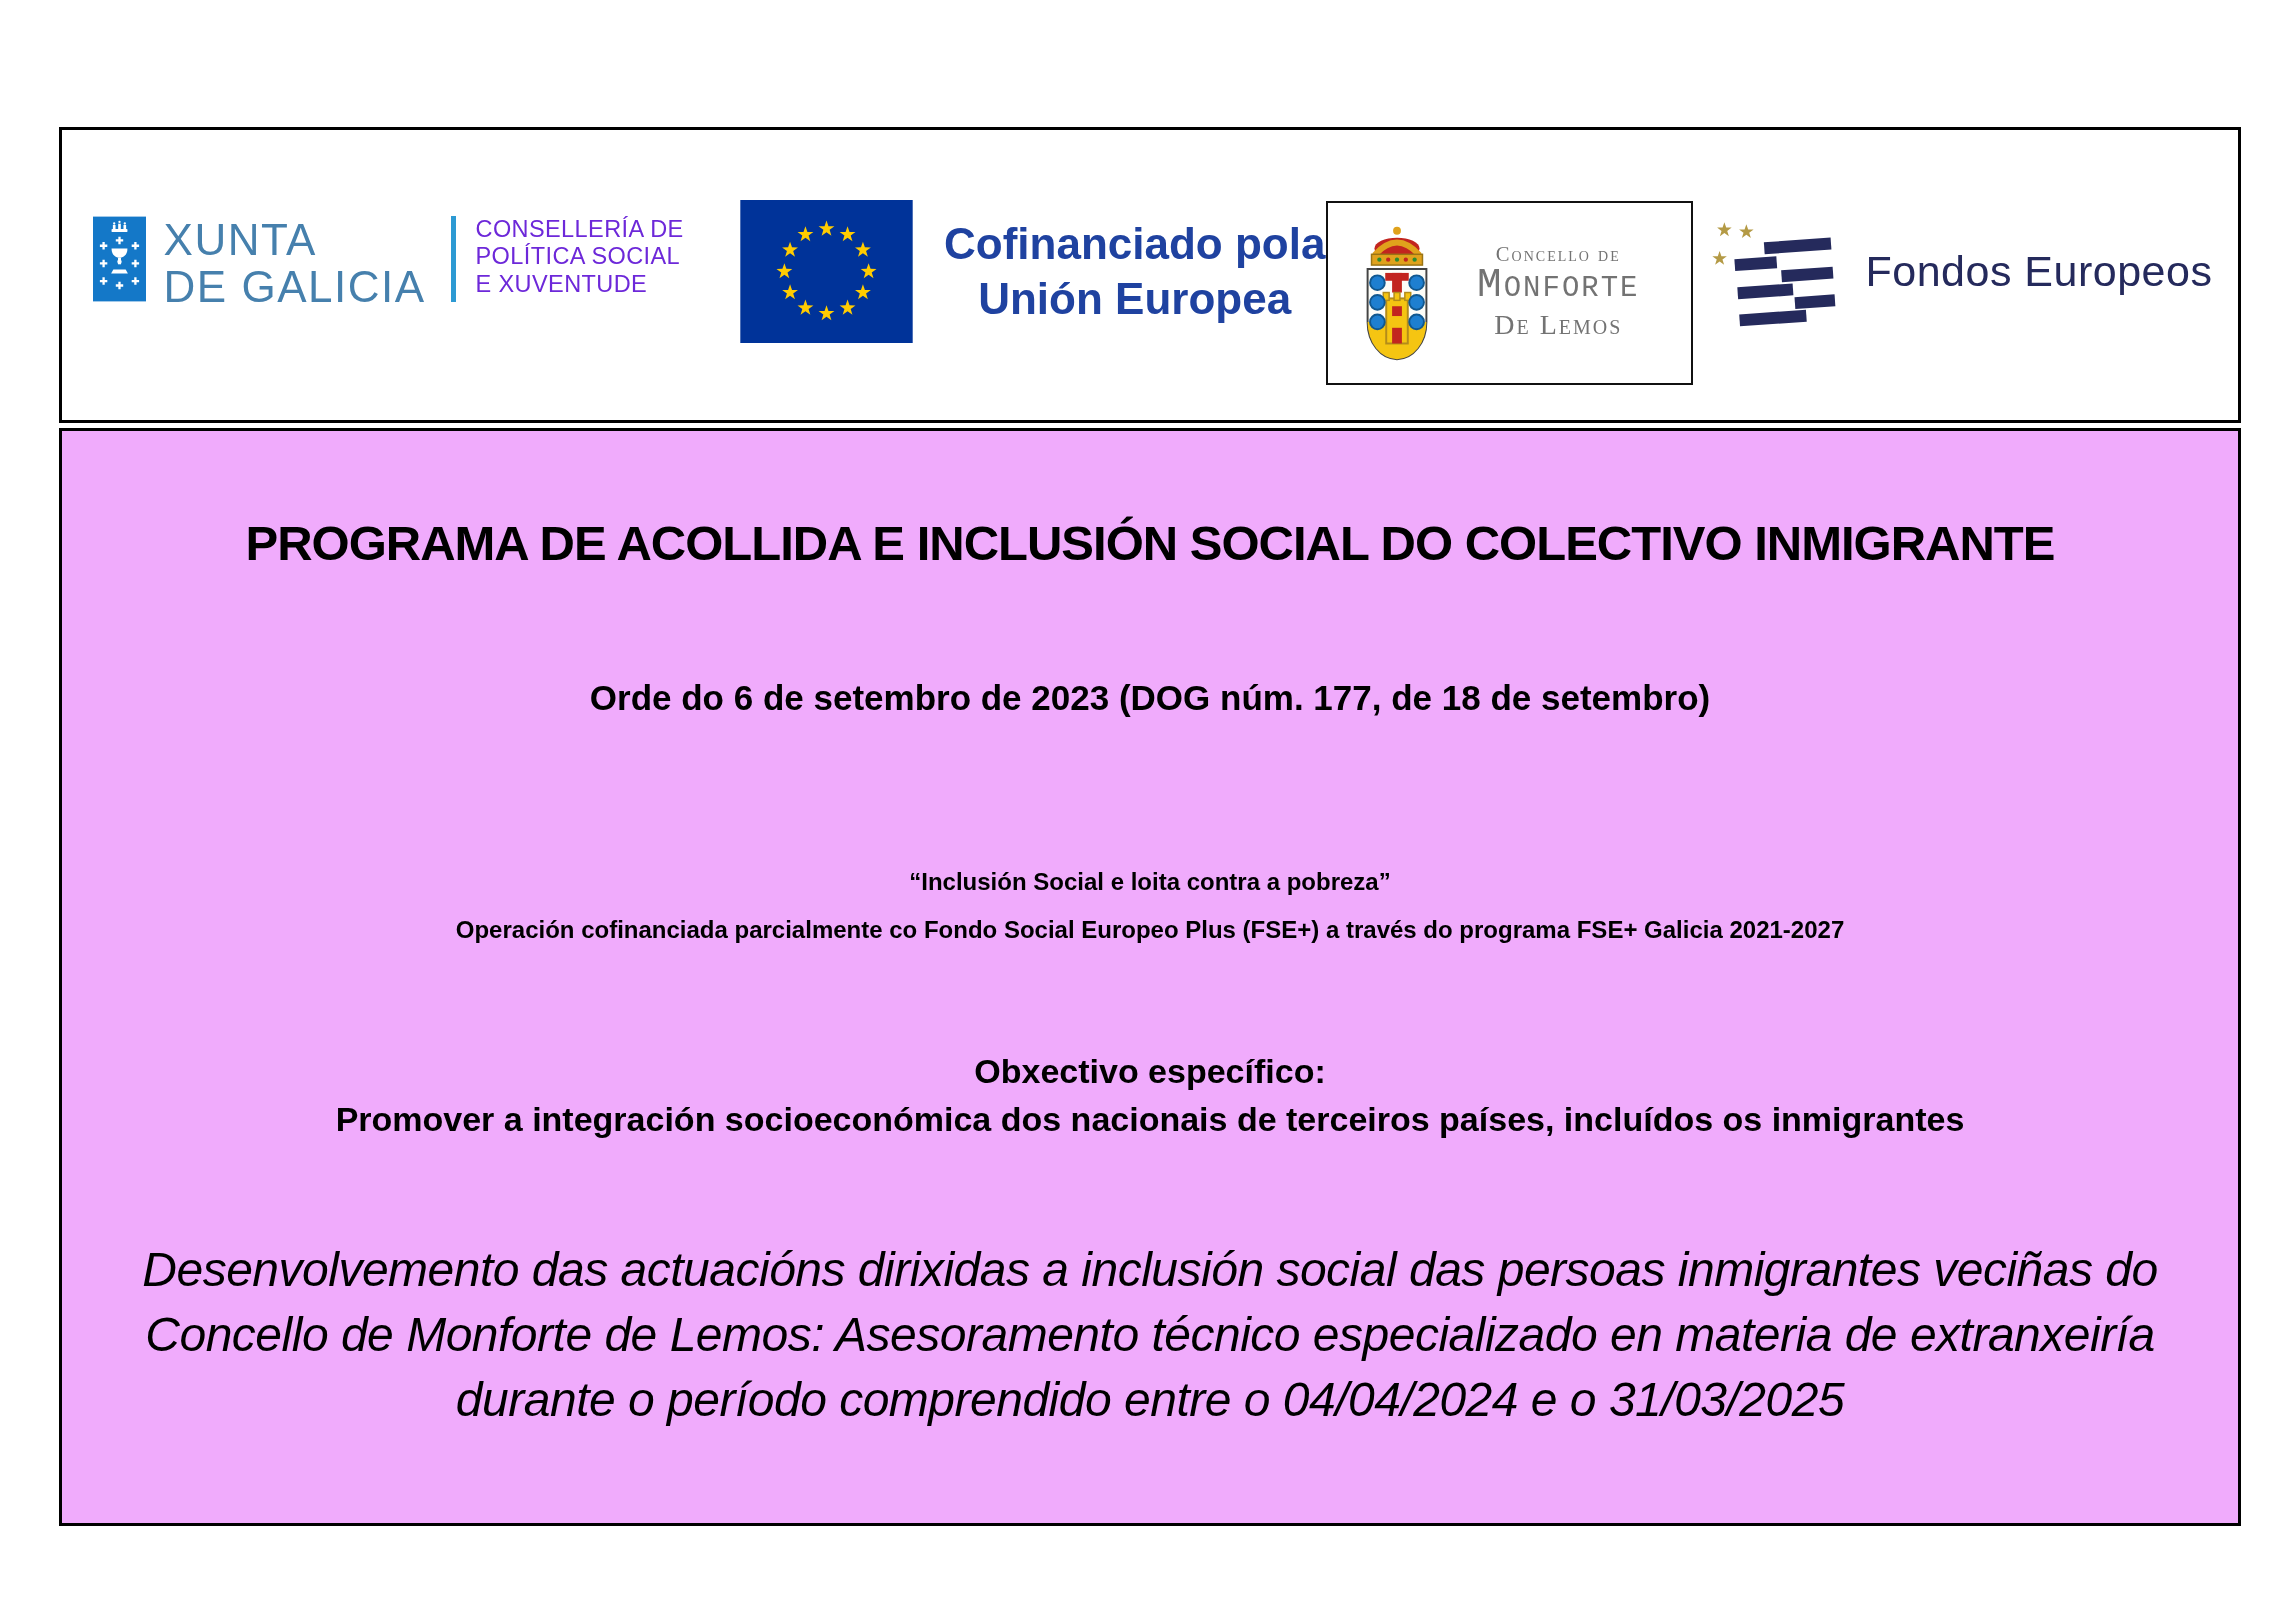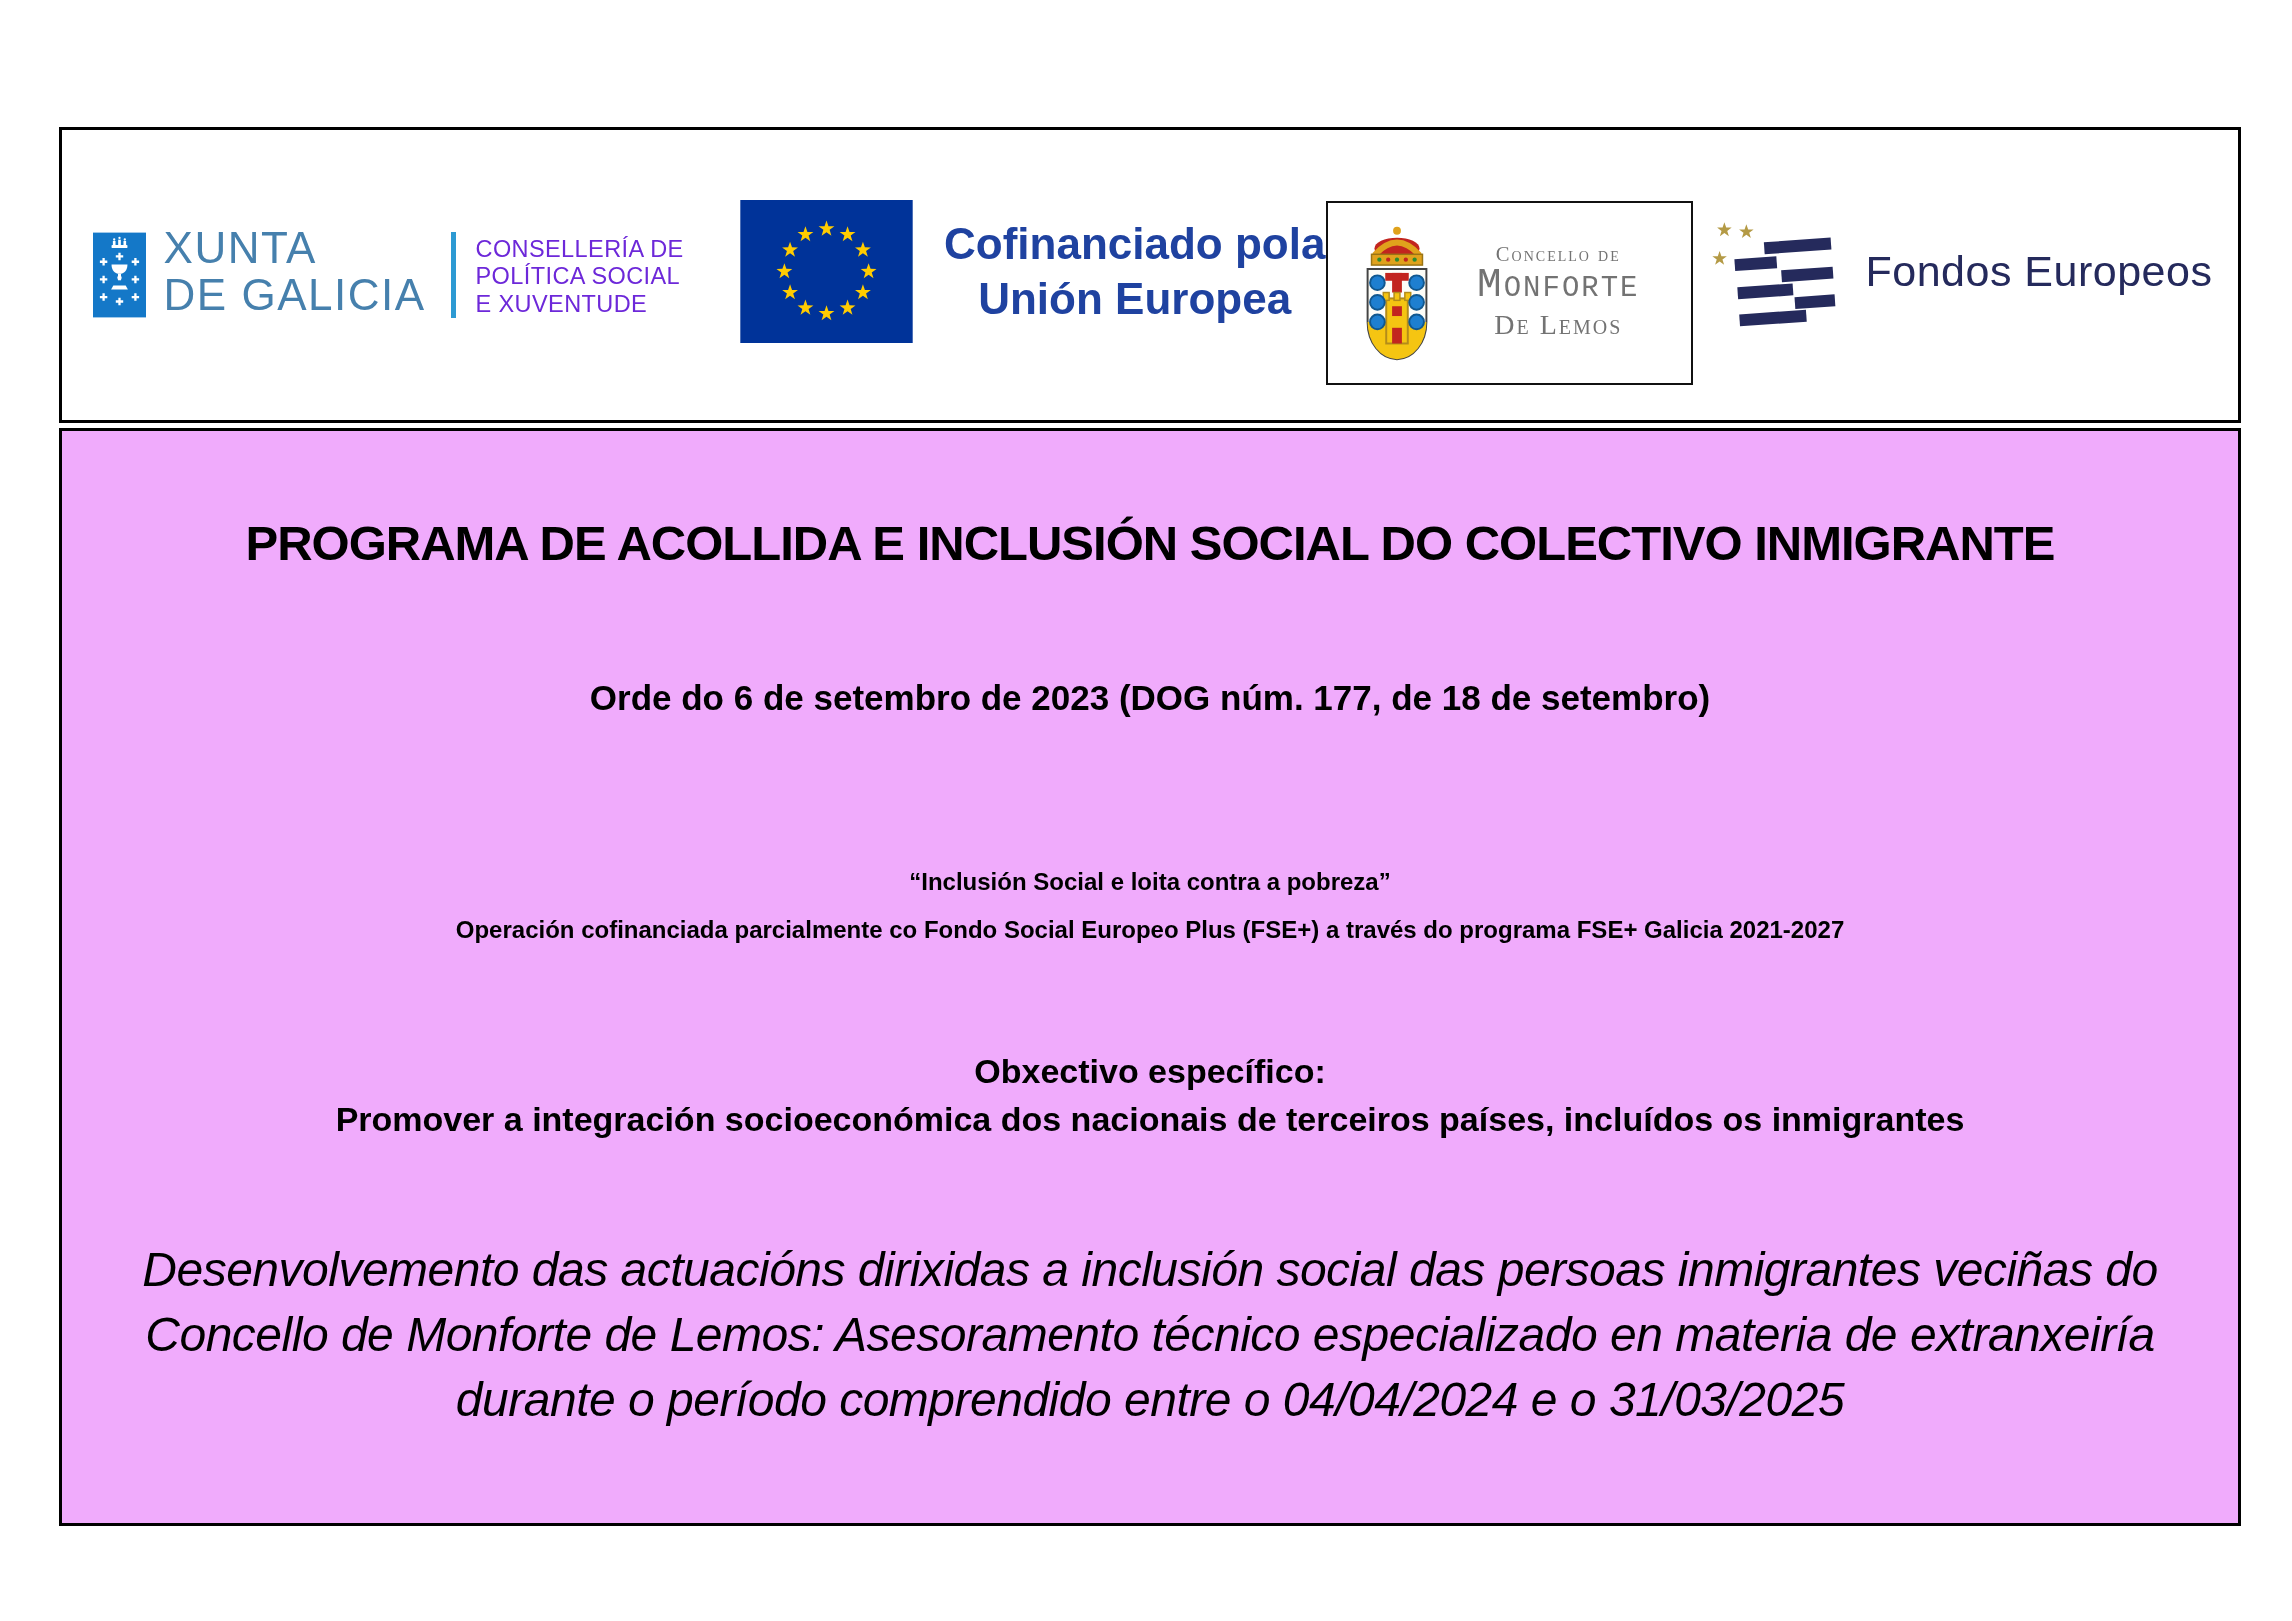--- a/index.html
+++ b/index.html
@@ -12,21 +12,21 @@
     overflow:hidden;
   }
 
   
   .header-box {
     position:absolute; left:59px; top:127px;
     width:2182px; height:296px;
     border:3.9px solid #000; box-sizing:border-box;
     background:#fff;
   }
-  .xunta-group { position:absolute; left:31px; top:94px; display:flex; align-items:flex-end; }
+  .xunta-group { position:absolute; left:31px; top:86px; display:flex; align-items:flex-start; }
   .xunta-wordmark {
     margin-left:17.6px;
     font-size:44px; line-height:47px; letter-spacing:1.5px;
     color:#4680ad; font-weight:400; white-space:nowrap;
   }
   .xunta-divider { width:4.9px; height:86px; background:#2d9ad3; margin:0 19.6px 0 25.5px; }
   .conselleria-text {
     font-size:23.5px; line-height:27.4px; letter-spacing:0.4px;
     color:#6d28d9; white-space:nowrap;
   }

